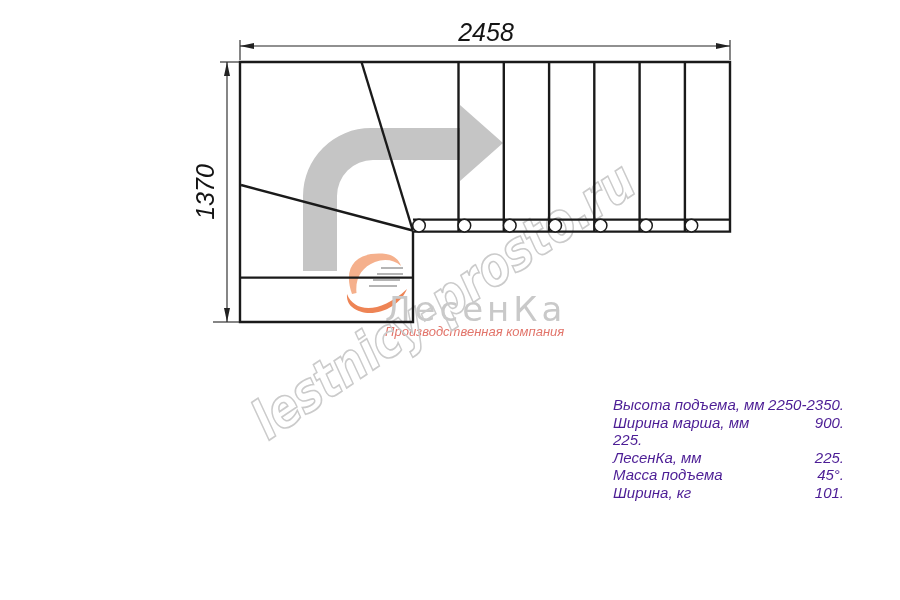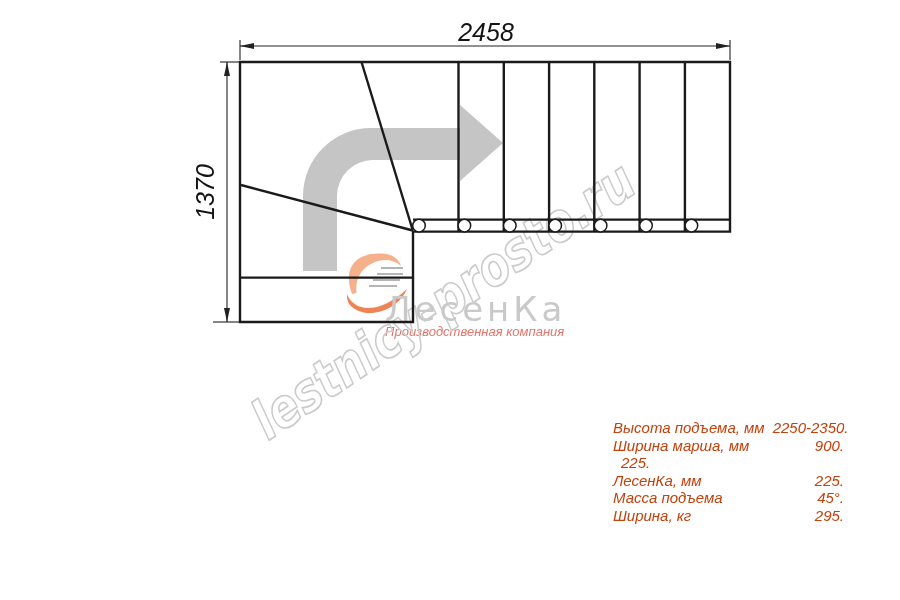--- a/index.html
+++ b/index.html
@@ -15,32 +15,32 @@
 
   .dim-text {
     font-family: "Liberation Sans", sans-serif;
     font-style: italic;
     font-size: 25px;
     fill: #141414;
   }
   .specs {
     position: absolute;
     left: 613px;
-    top: 419px;
+    top: 396px;
     width: 231px;
     font-family: "Liberation Sans", sans-serif;
     font-style: italic;
     font-size: 15px;
     line-height: 17.5px;
-    color: #c2410c;
+    color: #4c1d95;
     white-space: nowrap;
   }
   .spec-row { display: flex; justify-content: space-between; }
   .spec-row .label { text-align: left; }
-  .spec-row .value { text-align: right; margin-left: 8px; }
+  .spec-row .value { text-align: right; }
 </style>
 </head>
 <body>
 
 <div id="stage">
 
   <svg id="plan-svg" width="900" height="600" viewBox="0 0 900 600">
 
     <path d="M303,271 L303,196 A68,68 0 0 1 371,128 L460,128 L460,105 L503,143 L460,181 L460,160 L373,160 A36,36 0 0 0 337,196 L337,271 Z" fill="#c5c5c5"></path>
 
@@ -124,17 +124,17 @@
     <div class="spec-row">
       <span class="label">ЛесенКа, мм</span>
       <span class="value">225.</span>
     </div>
     <div class="spec-row">
       <span class="label">Масса подъема</span>
       <span class="value">45°.</span>
     </div>
     <div class="spec-row">
       <span class="label">Ширина, кг</span>
-      <span class="value">295.</span>
+      <span class="value">101.</span>
     </div>
   </div>
 
 </div>
 
 </body></html>

